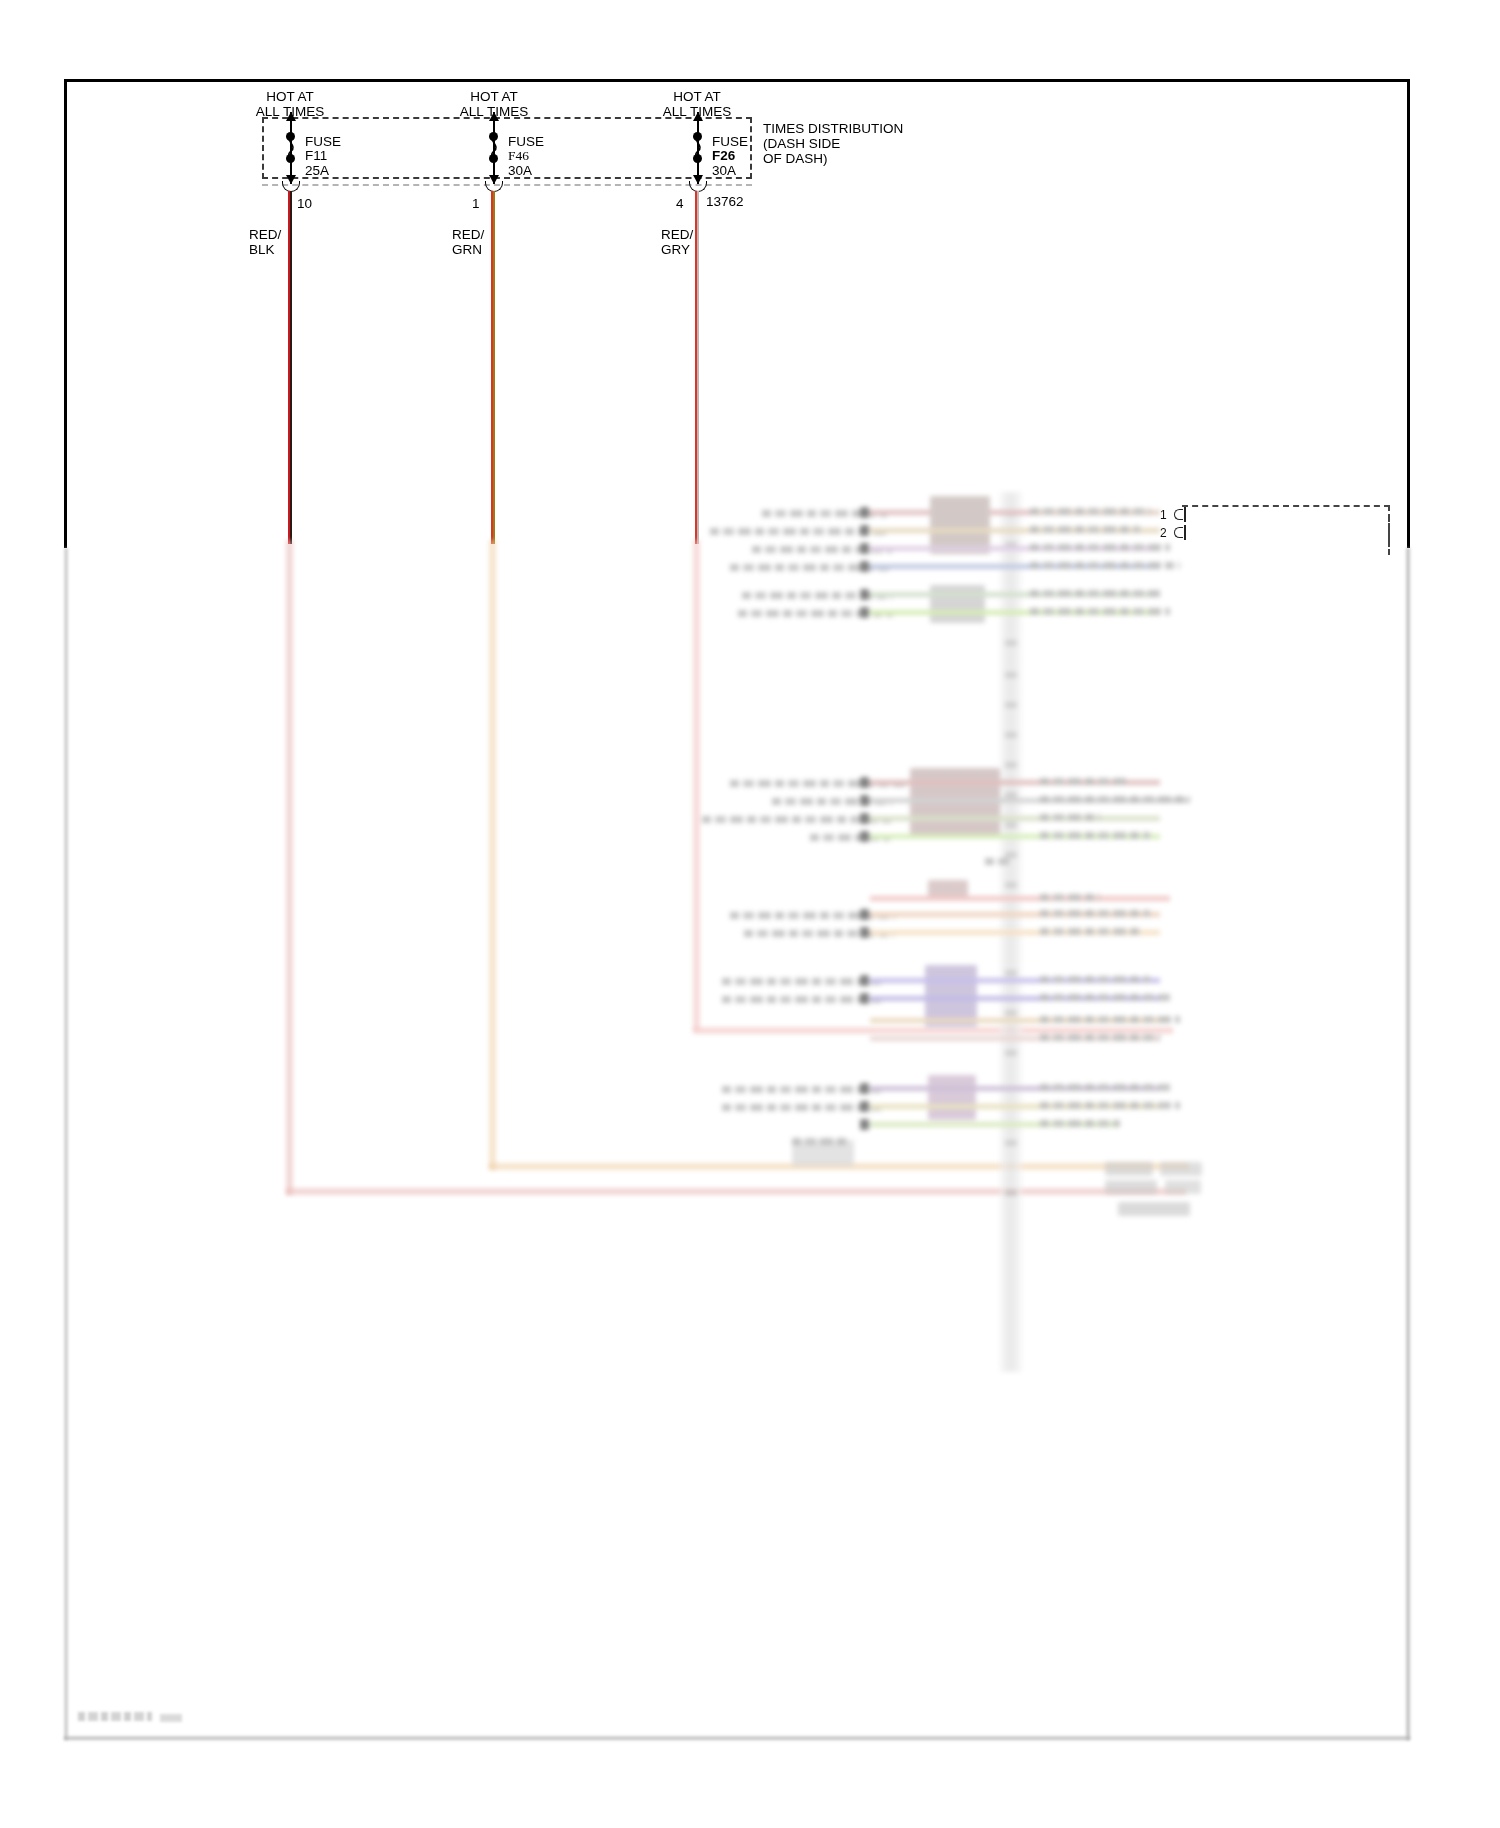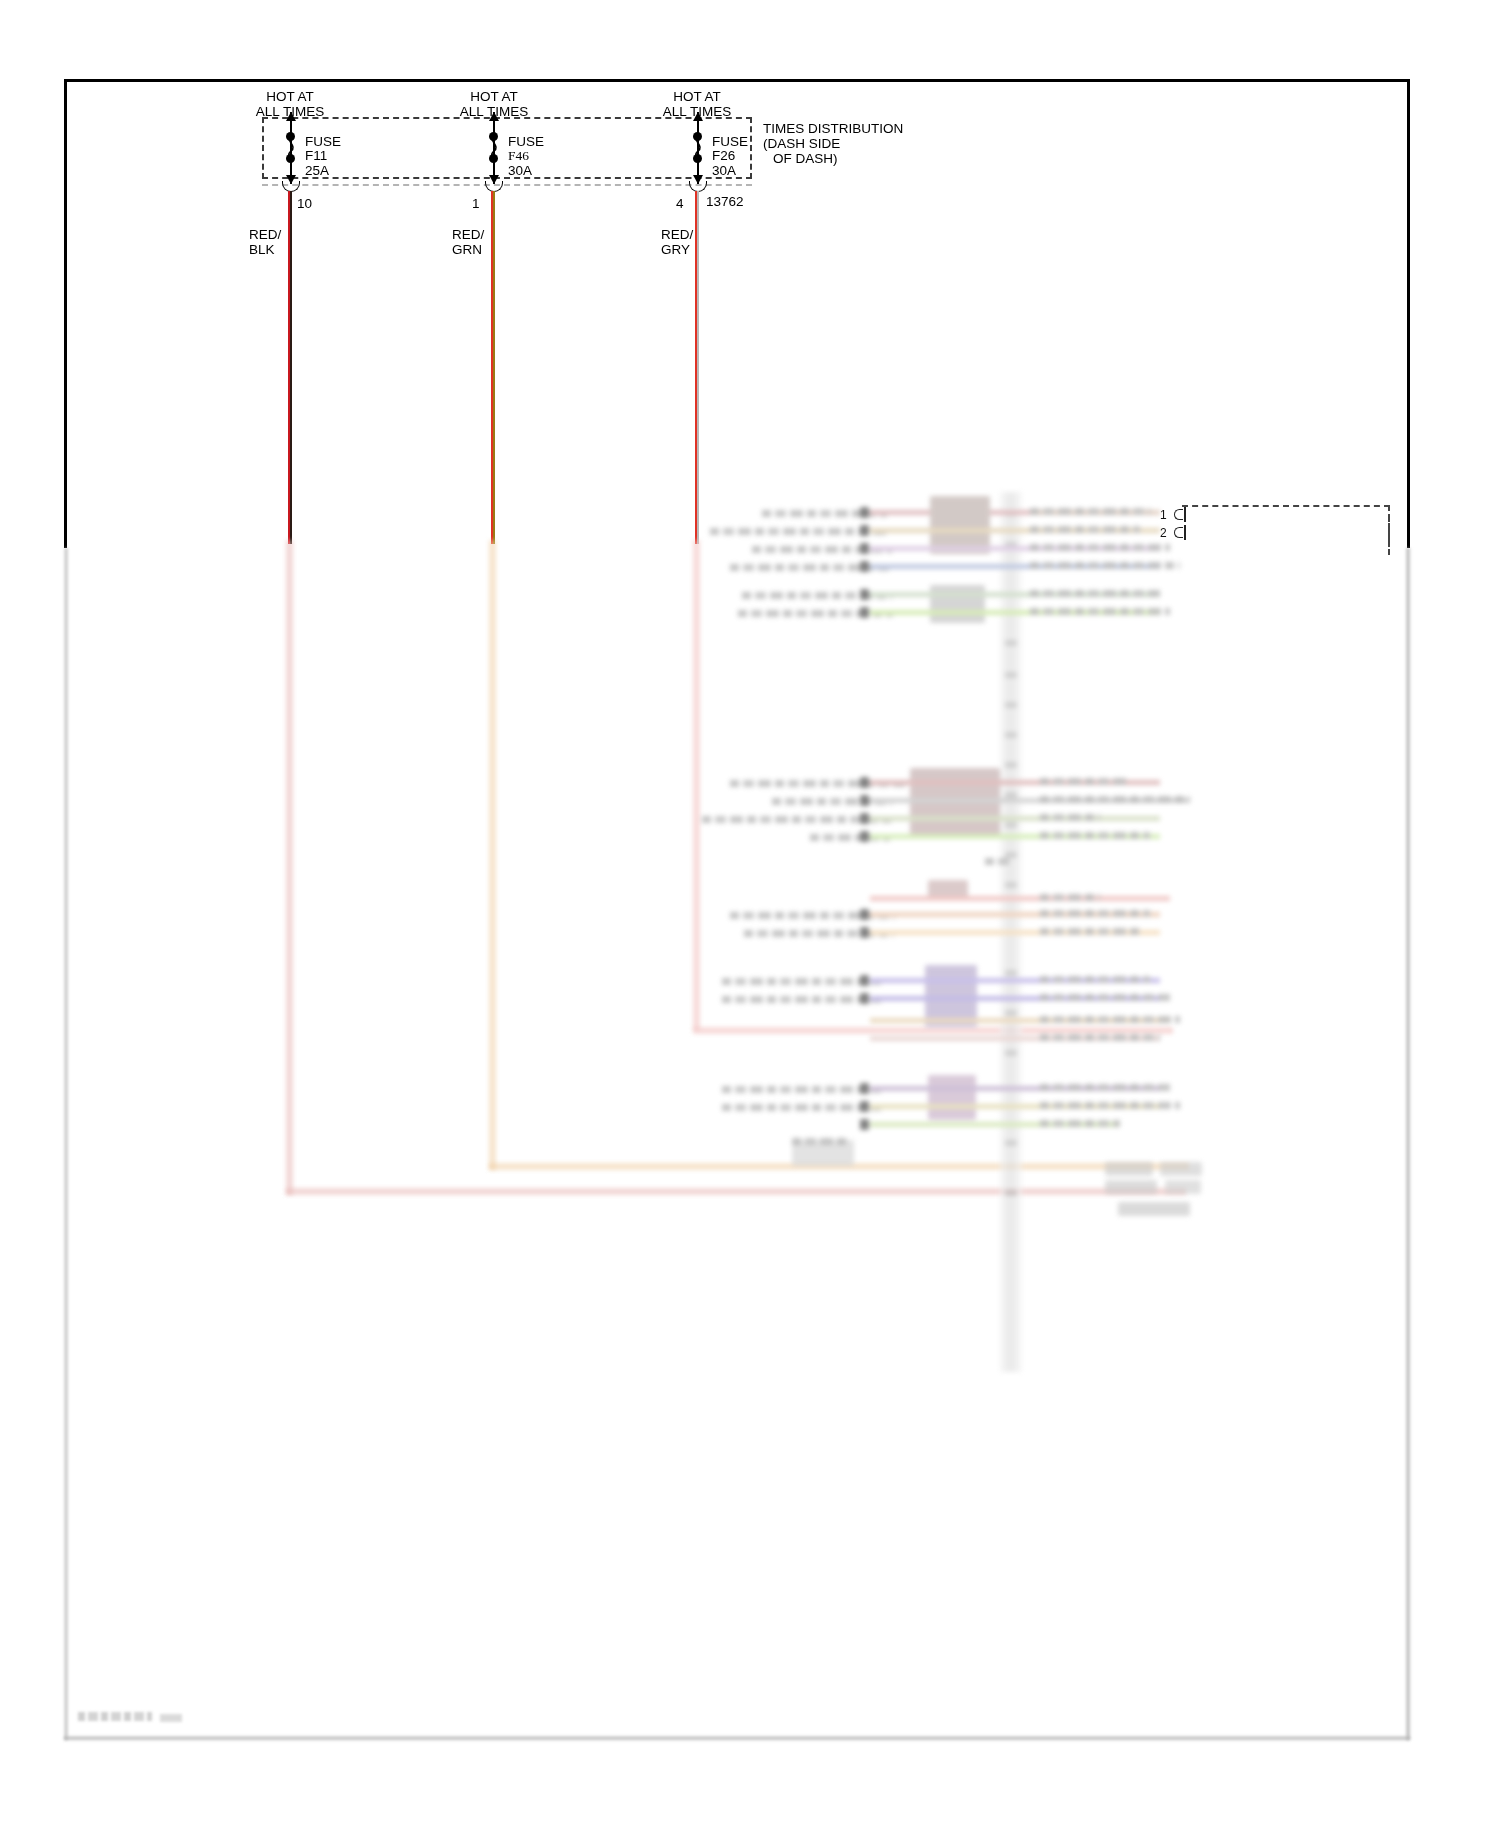--- a/index.html
+++ b/index.html
@@ -268,21 +268,21 @@
   <div class="frame-right"></div>
   <div class="frame-left-faded"></div>
   <div class="frame-right-faded"></div>
   <div class="frame-bottom-faded"></div>
 
   <div class="pdbox"></div>
   <div class="pdbox-bottom-shadow"></div>
 
   <div class="lbl" style="left:763px; top:121px;">TIMES DISTRIBUTION</div>
   <div class="lbl" style="left:763px; top:136px;">(DASH SIDE</div>
-  <div class="lbl" style="left:763px; top:151px;margin-left:10px;">OF DASH)</div>
+  <div class="lbl" style="left:763px; top:151px;">OF DASH)</div>
 
   <div class="lbl center" style="left:230px; top:89px; width:120px;">HOT AT</div>
   <div class="lbl center" style="left:230px; top:104px; width:120px;">ALL TIMES</div>
 
   <div class="fuse-sym" style="left:284px; top:112px;">
     <div class="stem"></div>
     <div class="arrow-up"></div>
     <div class="arrow-down"></div>
     <div class="dot d1"></div>
     <div class="dot d2"></div>
@@ -337,21 +337,21 @@
     <div class="stem"></div>
     <div class="arrow-up"></div>
     <div class="arrow-down"></div>
     <div class="dot d1"></div>
     <div class="dot d2"></div>
     <svg class="squig" width="16" height="26" viewBox="0 0 16 26">
       <path d="M8 1 C 1 6, 15 12, 8 17 C 3 21, 8 25, 8 25" stroke="#000" stroke-width="1.6" fill="none"></path>
     </svg>
   </div>
   <div class="lbl" style="left:712px; top:134px;">FUSE</div>
-  <div class="lbl" style="left:712px; top:148px;">F26</div>
+  <div class="lbl" style="left:712px; top:148px;font-weight:bold;">F26</div>
   <div class="lbl" style="left:712px; top:163px;">30A</div>
 
   <div class="wire-loop" style="left:689px; top:181px;"></div>
   <div class="lbl" style="left:676px; top:196px;">4</div>
   <div class="lbl" style="left:706px; top:194px;">13762</div>
   <div class="lbl" style="left:661px; top:227px;">RED/</div>
   <div class="lbl" style="left:661px; top:242px;">GRY</div>
 
   <div class="wire redgry" style="left:695px; top:191px; height:353px;"></div>
   <div class="fwire v fw-redgry" style="left:693px; top:540px; height:490px;"></div>

